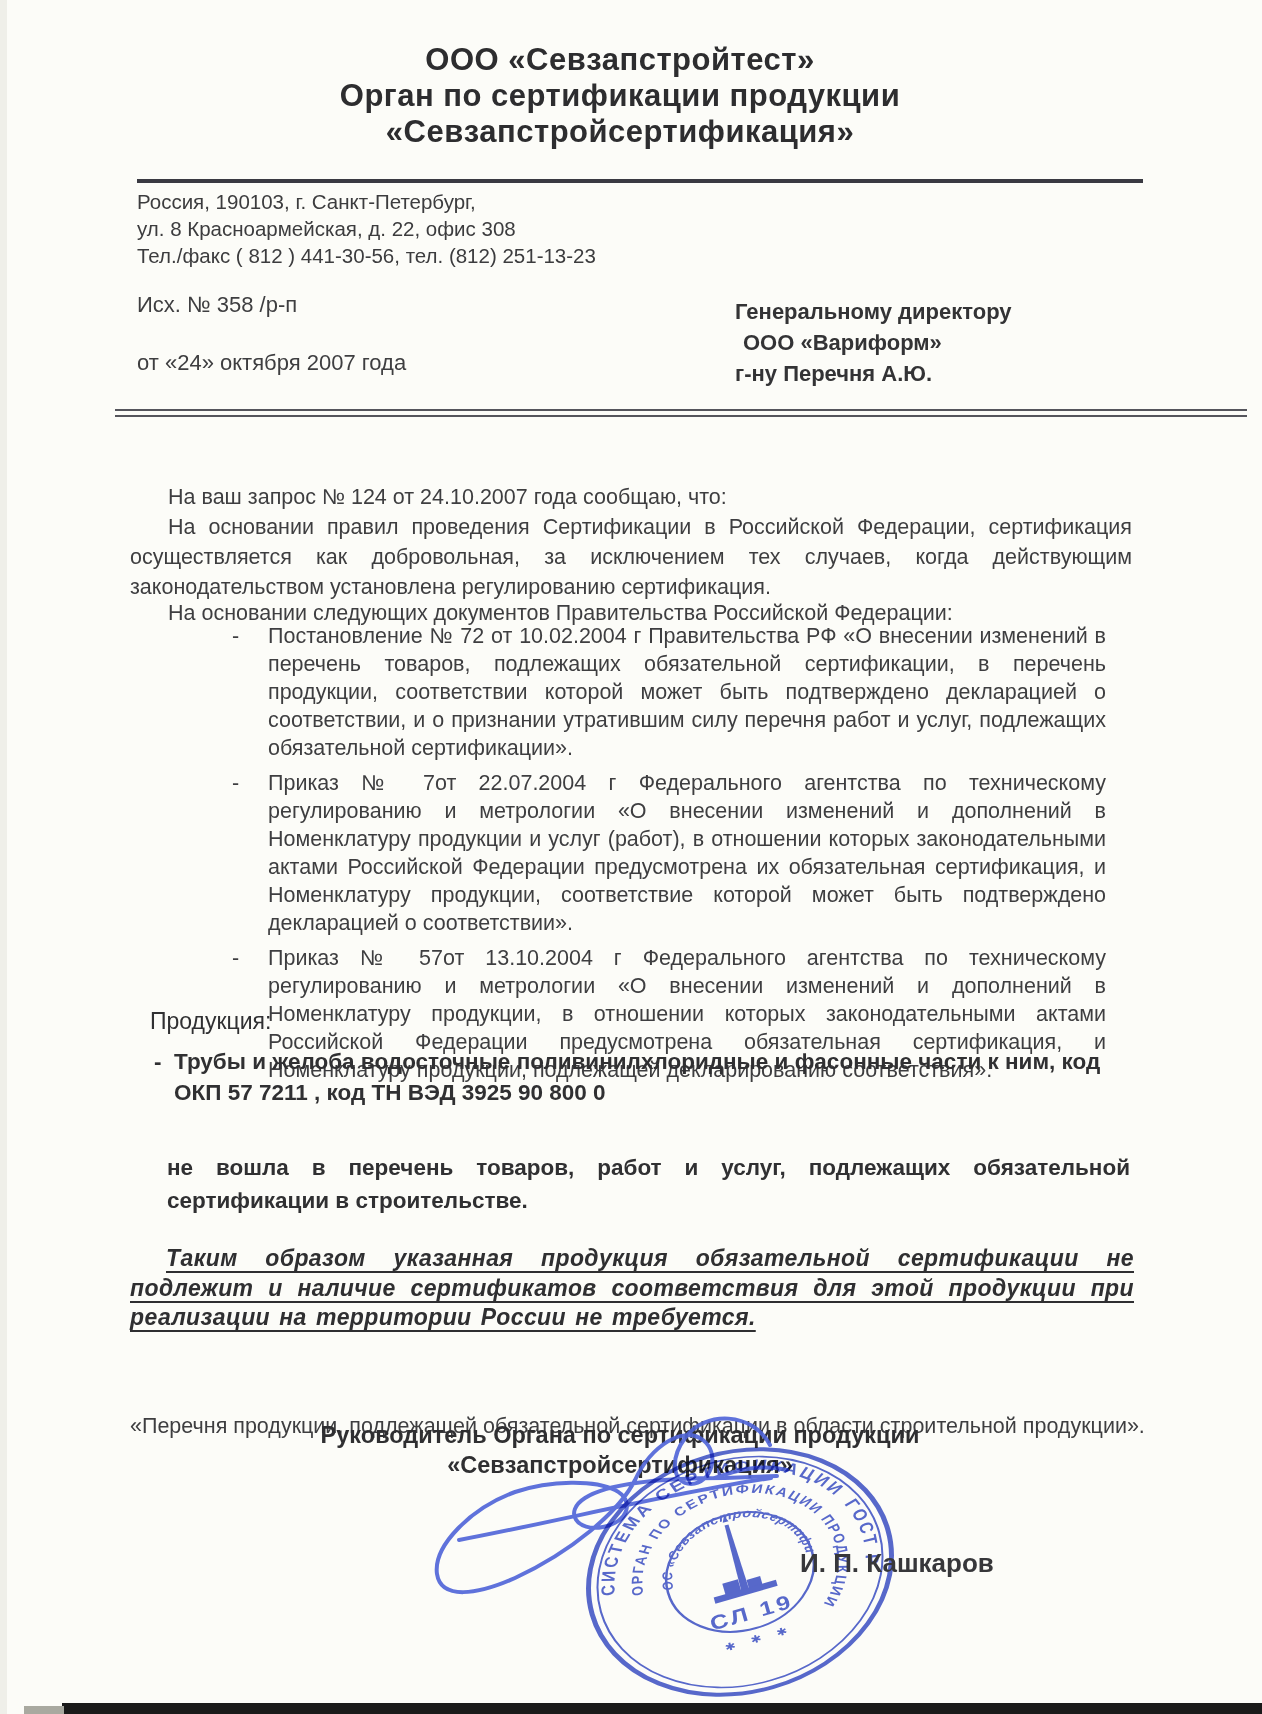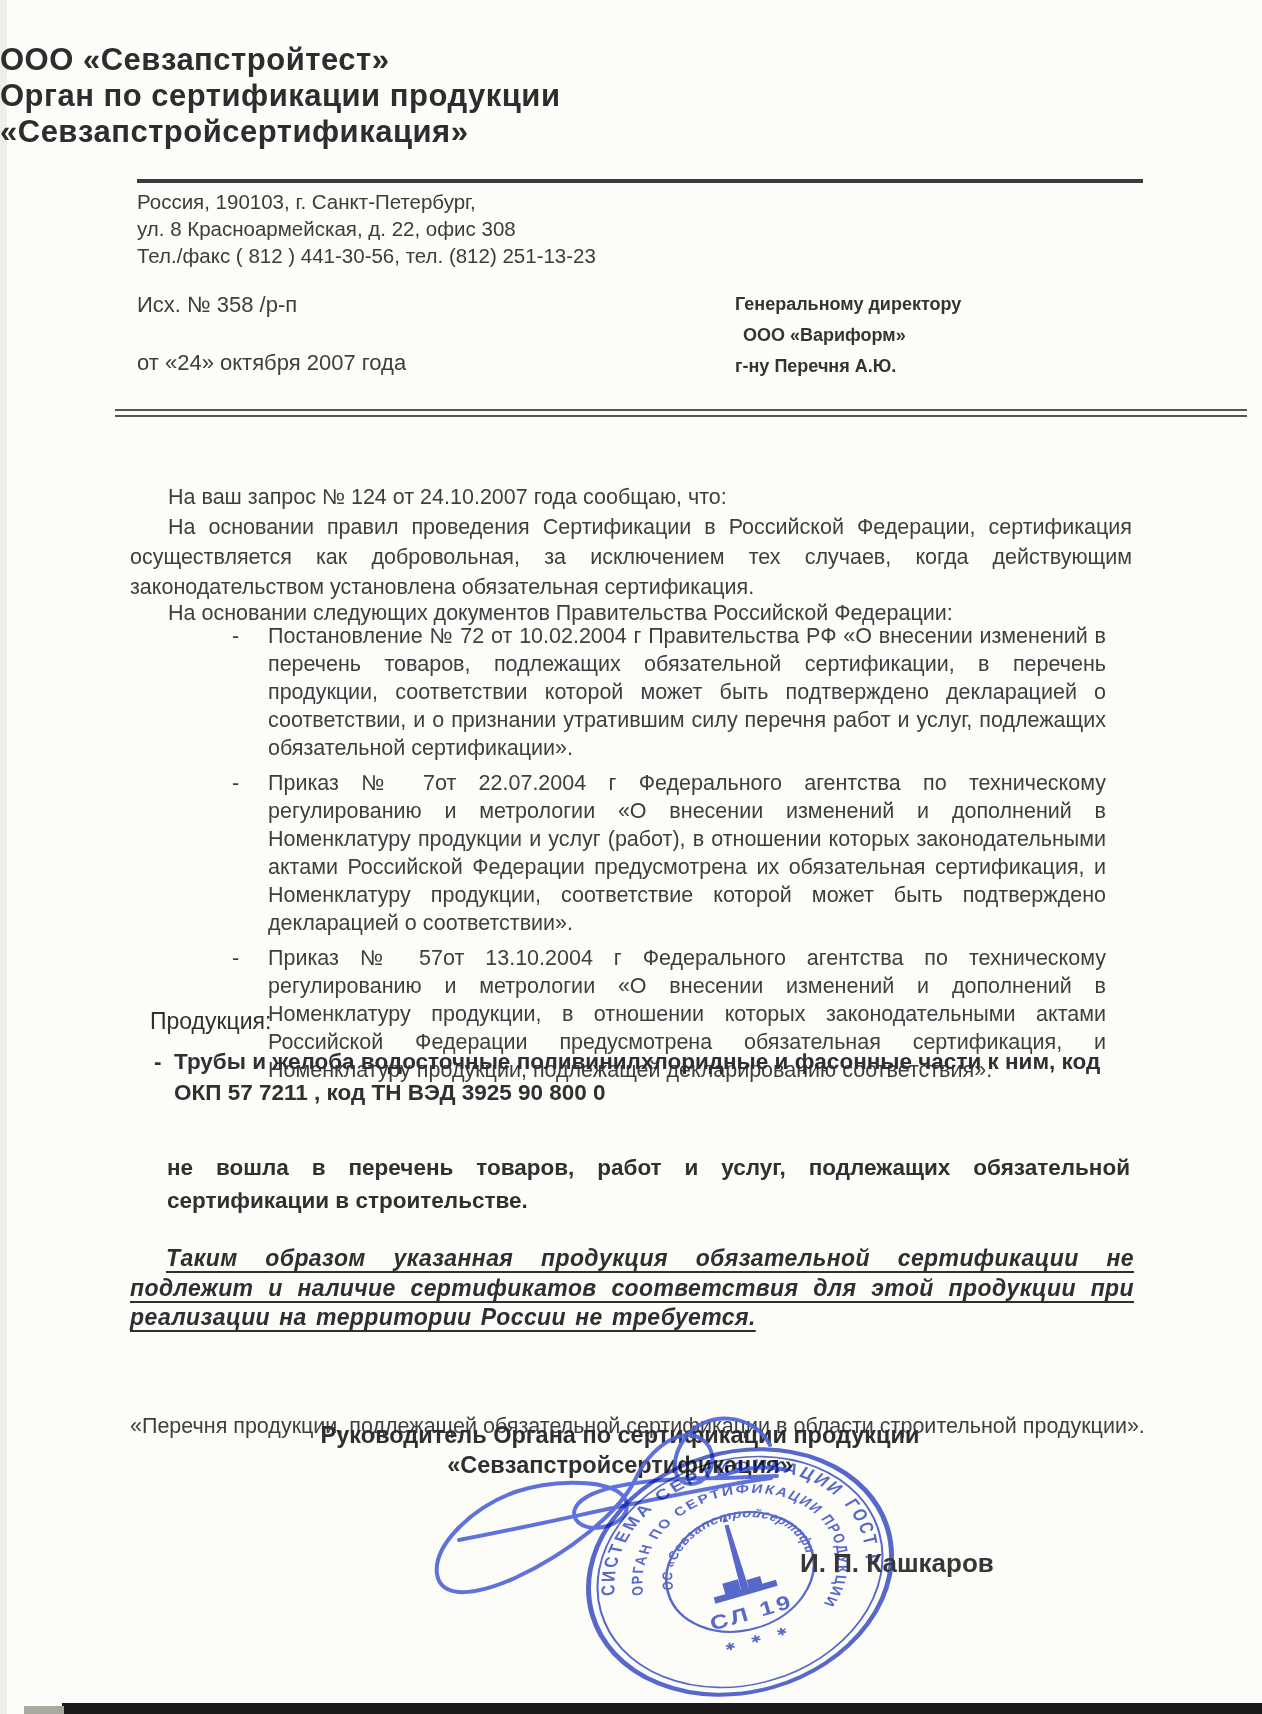--- a/index.html
+++ b/index.html
@@ -9,36 +9,37 @@
     margin:0 auto;
     background:#fcfcf8;
     overflow:hidden;
     font-family:"Liberation Sans","DejaVu Sans",sans-serif;
     color:#3e3e40;
   }
   .abs{position:absolute;}
   
   .letterhead{
     top:42px;left:0;width:1240px;
+    text-align:center;
     font-weight:bold;
     font-size:31px;line-height:36px;
     color:#2d2d2f;letter-spacing:.5px;
   }
   .rule-thick{
     top:179px;left:137px;width:1006px;height:4px;
     background:#3a3a42;
   }
   .address{
     top:188px;left:137px;
     font-size:20.5px;line-height:27px;color:#3c3c3e;
   }
   .ref-number{top:292px;left:137px;font-size:22px;text-align:center;}
   .addressee{
-    top:289px;left:735px;
-    font-size:18px;line-height:31px;font-weight:bold;color:#333335;
+    top:296px;left:735px;
+    font-size:22px;line-height:31px;font-weight:bold;color:#333335;
   }
   .addressee div:nth-child(2){padding-left:8px;}
   .ref-date{top:350px;left:137px;font-size:22px;}
   .rule-double{
     top:409px;left:115px;width:1132px;height:4px;
     border-top:2px solid #55555c;
     border-bottom:2px solid #55555c;
     background:transparent;
   }
   
@@ -160,21 +161,21 @@
     <div>Генеральному директору</div>
     <div>ООО «Вариформ»</div>
     <div>г-ну  Перечня А.Ю.</div>
   </div>
 
   <div class="abs ref-date">от «24» октября   2007 года</div>
 
   <div class="abs rule-double"></div>
 
   <p class="abs para indent p-intro">На ваш запрос  №  124 от 24.10.2007 года  сообщаю, что:</p>
-  <p class="abs para indent p-basis">На основании правил проведения Сертификации в Российской Федерации, сертификация осуществляется как добровольная, за исключением тех случаев, когда действующим законодательством установлена обязательная сертификация.</p>
+  <p class="abs para indent p-basis">На основании правил проведения Сертификации в Российской Федерации, сертификация осуществляется как добровольная, за исключением тех случаев, когда действующим законодательством установлена регулированию сертификация.</p>
   <p class="abs para indent p-docs">На основании следующих документов Правительства  Российской Федерации:</p>
 
   <ul class="abs bullets">
     <li>
       <span class="dash">-</span>
       <span>Постановление № 72 от 10.02.2004 г Правительства РФ «О внесении изменений в перечень товаров, подлежащих обязательной сертификации, в перечень продукции, соответствии которой может быть подтверждено декларацией о соответствии, и о признании утратившим силу перечня работ и услуг, подлежащих обязательной сертификации».</span>
     </li>
     <li>
       <span class="dash">-</span>
       <span>Приказ № 7от 22.07.2004 г Федерального агентства по техническому регулированию и метрологии «О внесении изменений и дополнений в Номенклатуру продукции и услуг (работ), в отношении которых законодательными актами Российской Федерации предусмотрена их обязательная сертификация, и Номенклатуру продукции, соответствие которой может быть подтверждено декларацией о соответствии».</span>

